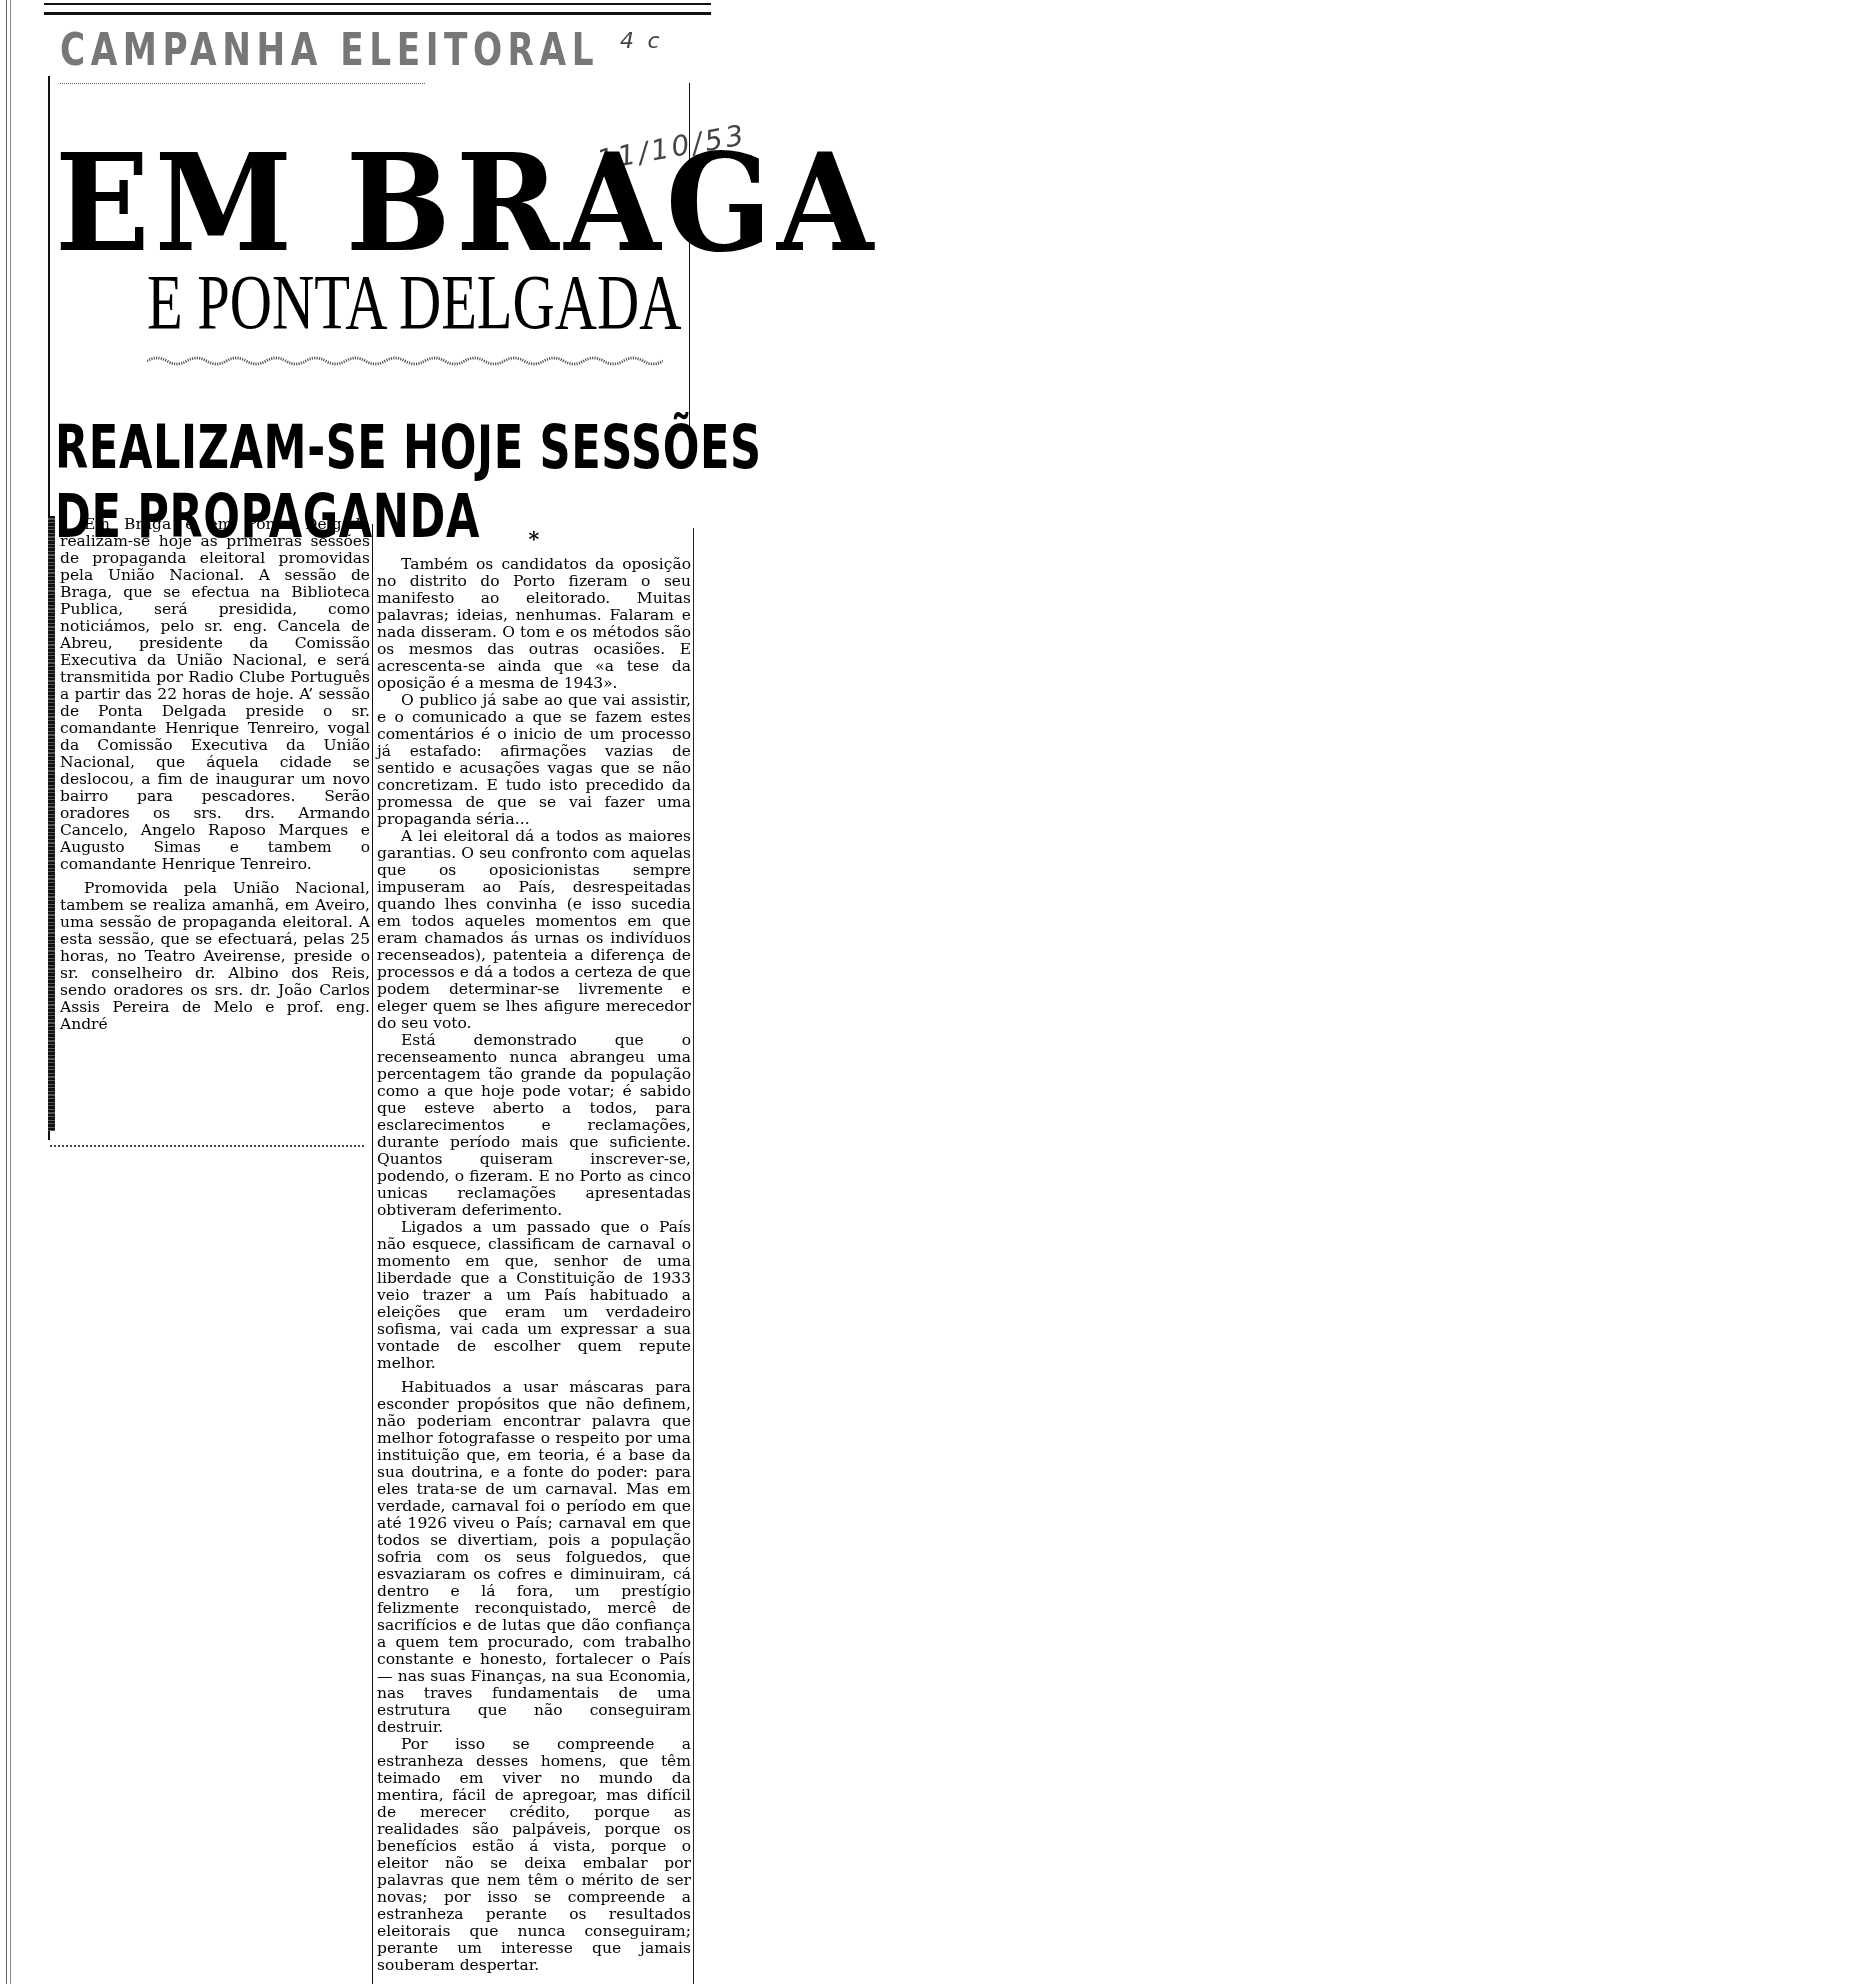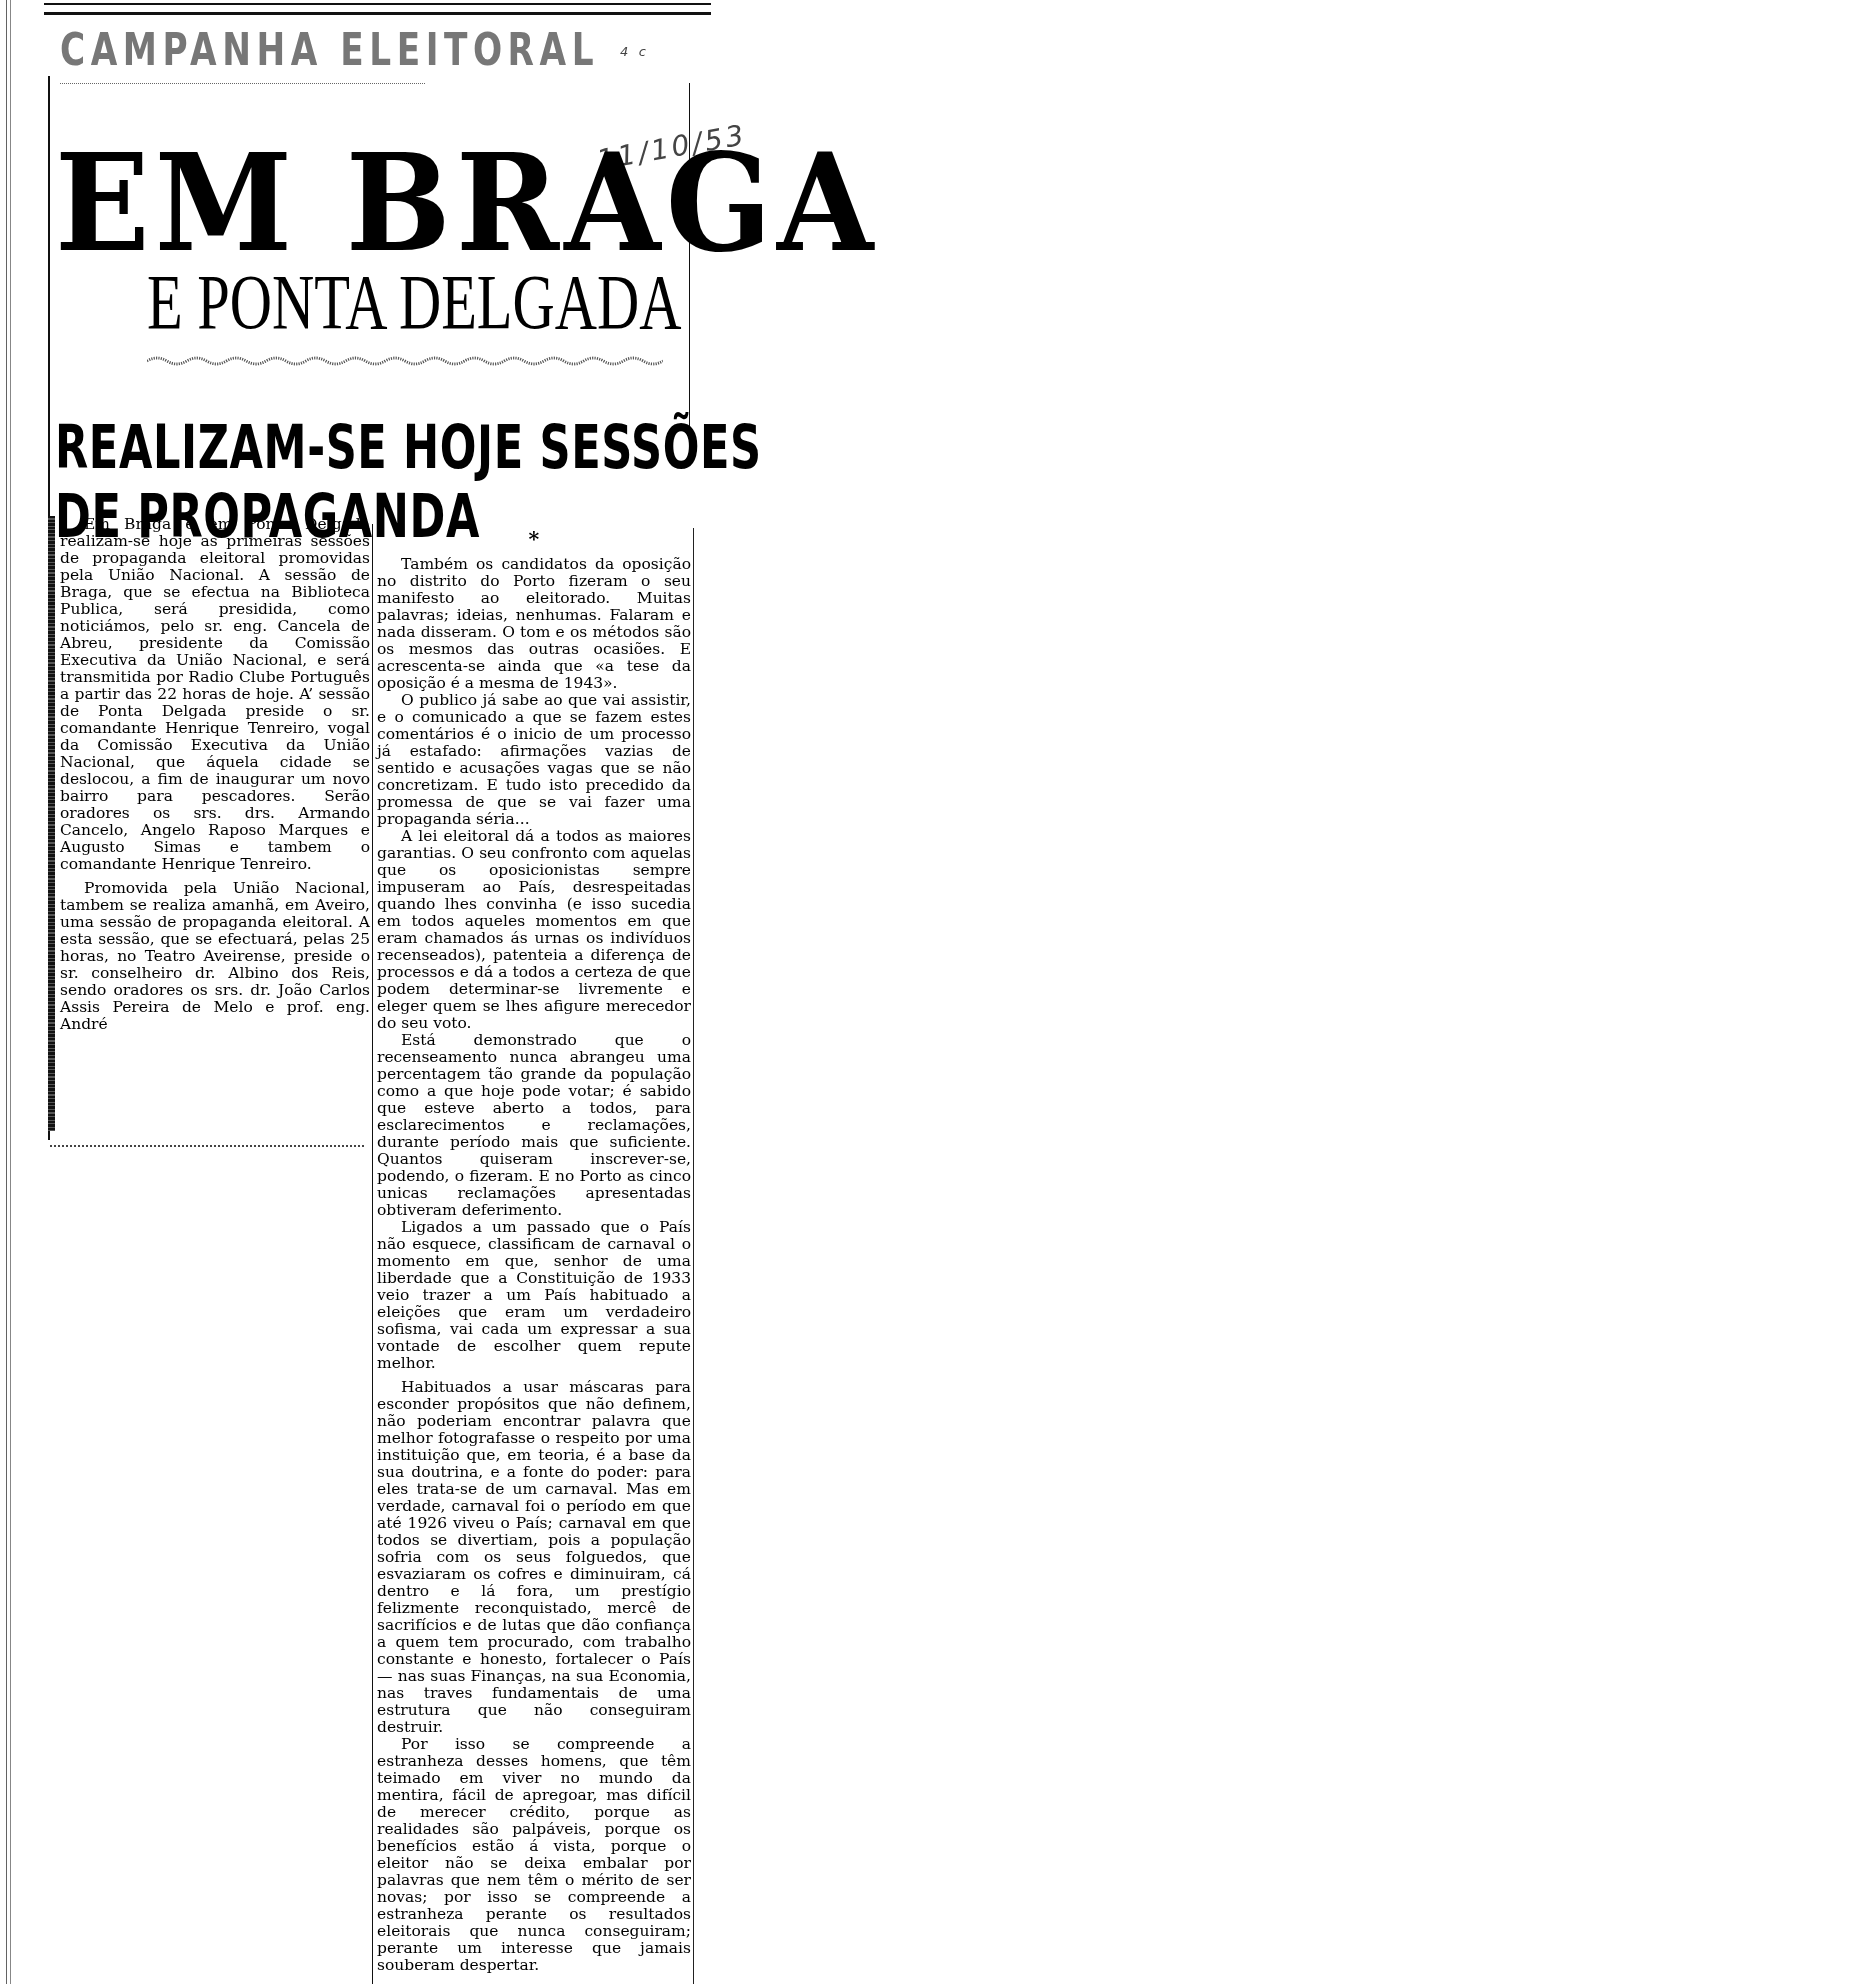--- a/index.html
+++ b/index.html
@@ -24,21 +24,21 @@
     transform: scaleX(0.78); transform-origin: left; white-space: nowrap;
   }
   .section-label-rule {
     position: absolute; left: 12px; top: 67px; width: 365px; height: 0;
     border-top: 1.6px dotted #666;
   }
   .hand-mark {
     position: absolute; font-family: "DejaVu Sans", sans-serif; font-style: italic;
     color: #444; font-size: 28px; letter-spacing: 3.2px;
   }
-  .hand-mark.corner { left: 572px; top: 28px; font-size: 13px; }
+  .hand-mark.corner { left: 572px; top: 12px; font-size: 22px; }
   .hand-mark.date { left: 548px; top: 115px; transform: rotate(-10deg); }
   .left-frame {
     position: absolute; left: 0; top: 60px; width: 0; height: 1064px;
     border-left: 2.4px solid #111;
   }
   .right-frame {
     position: absolute; left: 641px; top: 67px; width: 0; height: 349px;
     border-left: 1.6px solid #111;
   }
   .headline-main {

